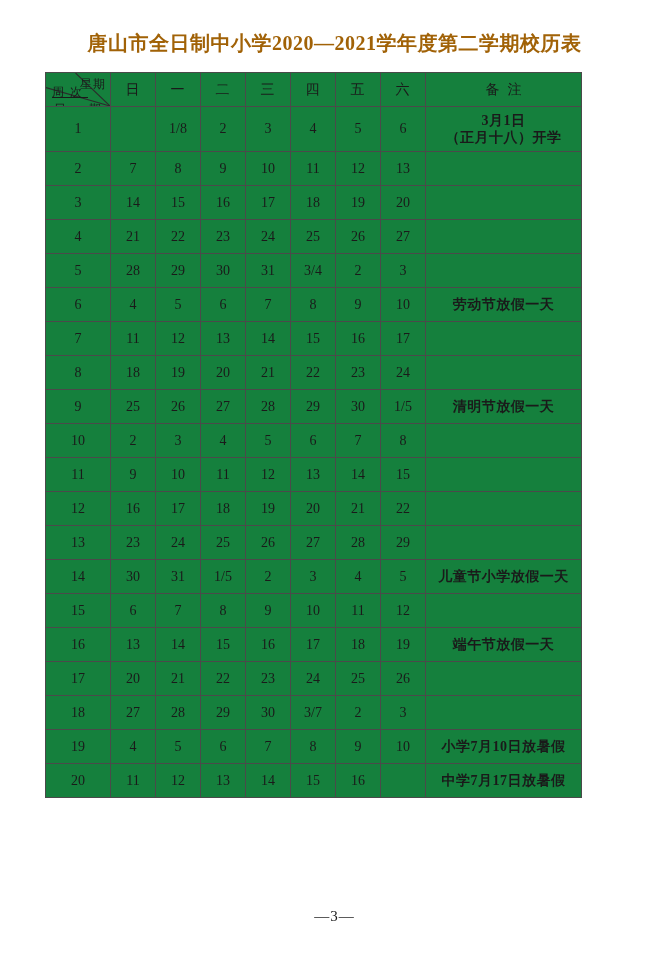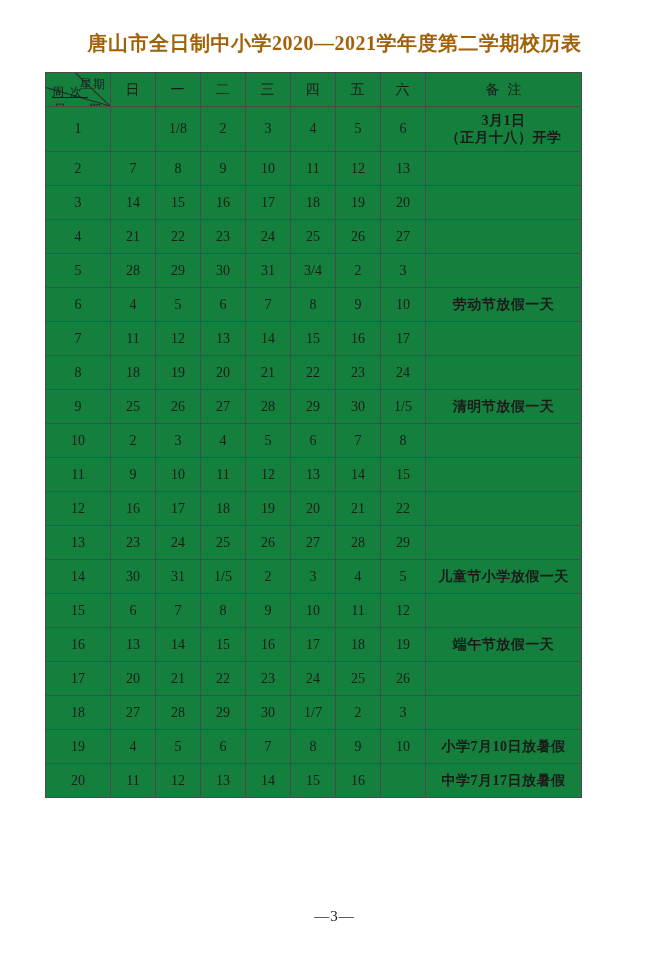--- a/index.html
+++ b/index.html
@@ -379,21 +379,21 @@
           <td class="note">
             <span class="note-l1"></span>
           </td>
         </tr>
         <tr>
           <td class="wk">18</td>
           <td class="dy">27</td>
           <td class="dy">28</td>
           <td class="dy">29</td>
           <td class="dy">30</td>
-          <td class="dy">1/7</td>
+          <td class="dy">3/7</td>
           <td class="dy">2</td>
           <td class="dy">3</td>
           <td class="note">
             <span class="note-l1"></span>
           </td>
         </tr>
         <tr>
           <td class="wk">19</td>
           <td class="dy">4</td>
           <td class="dy">5</td>

